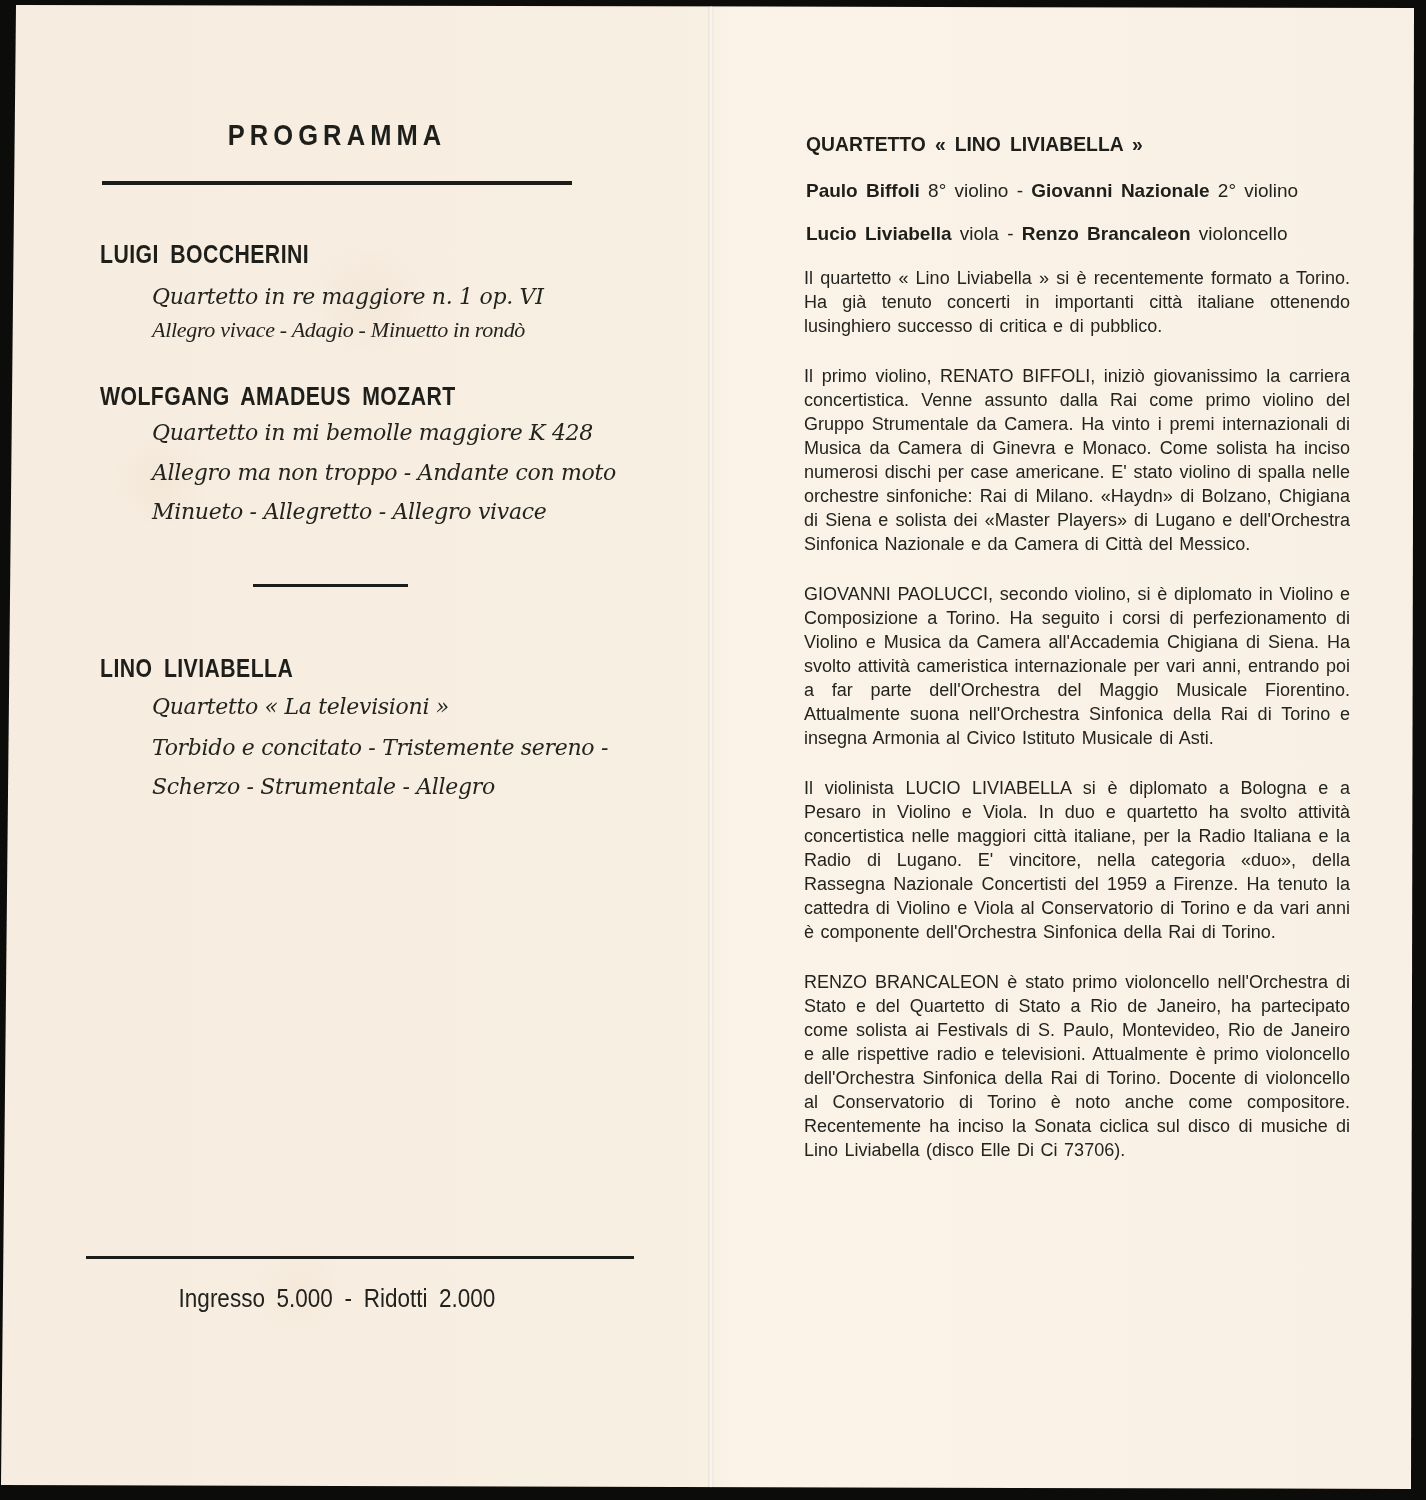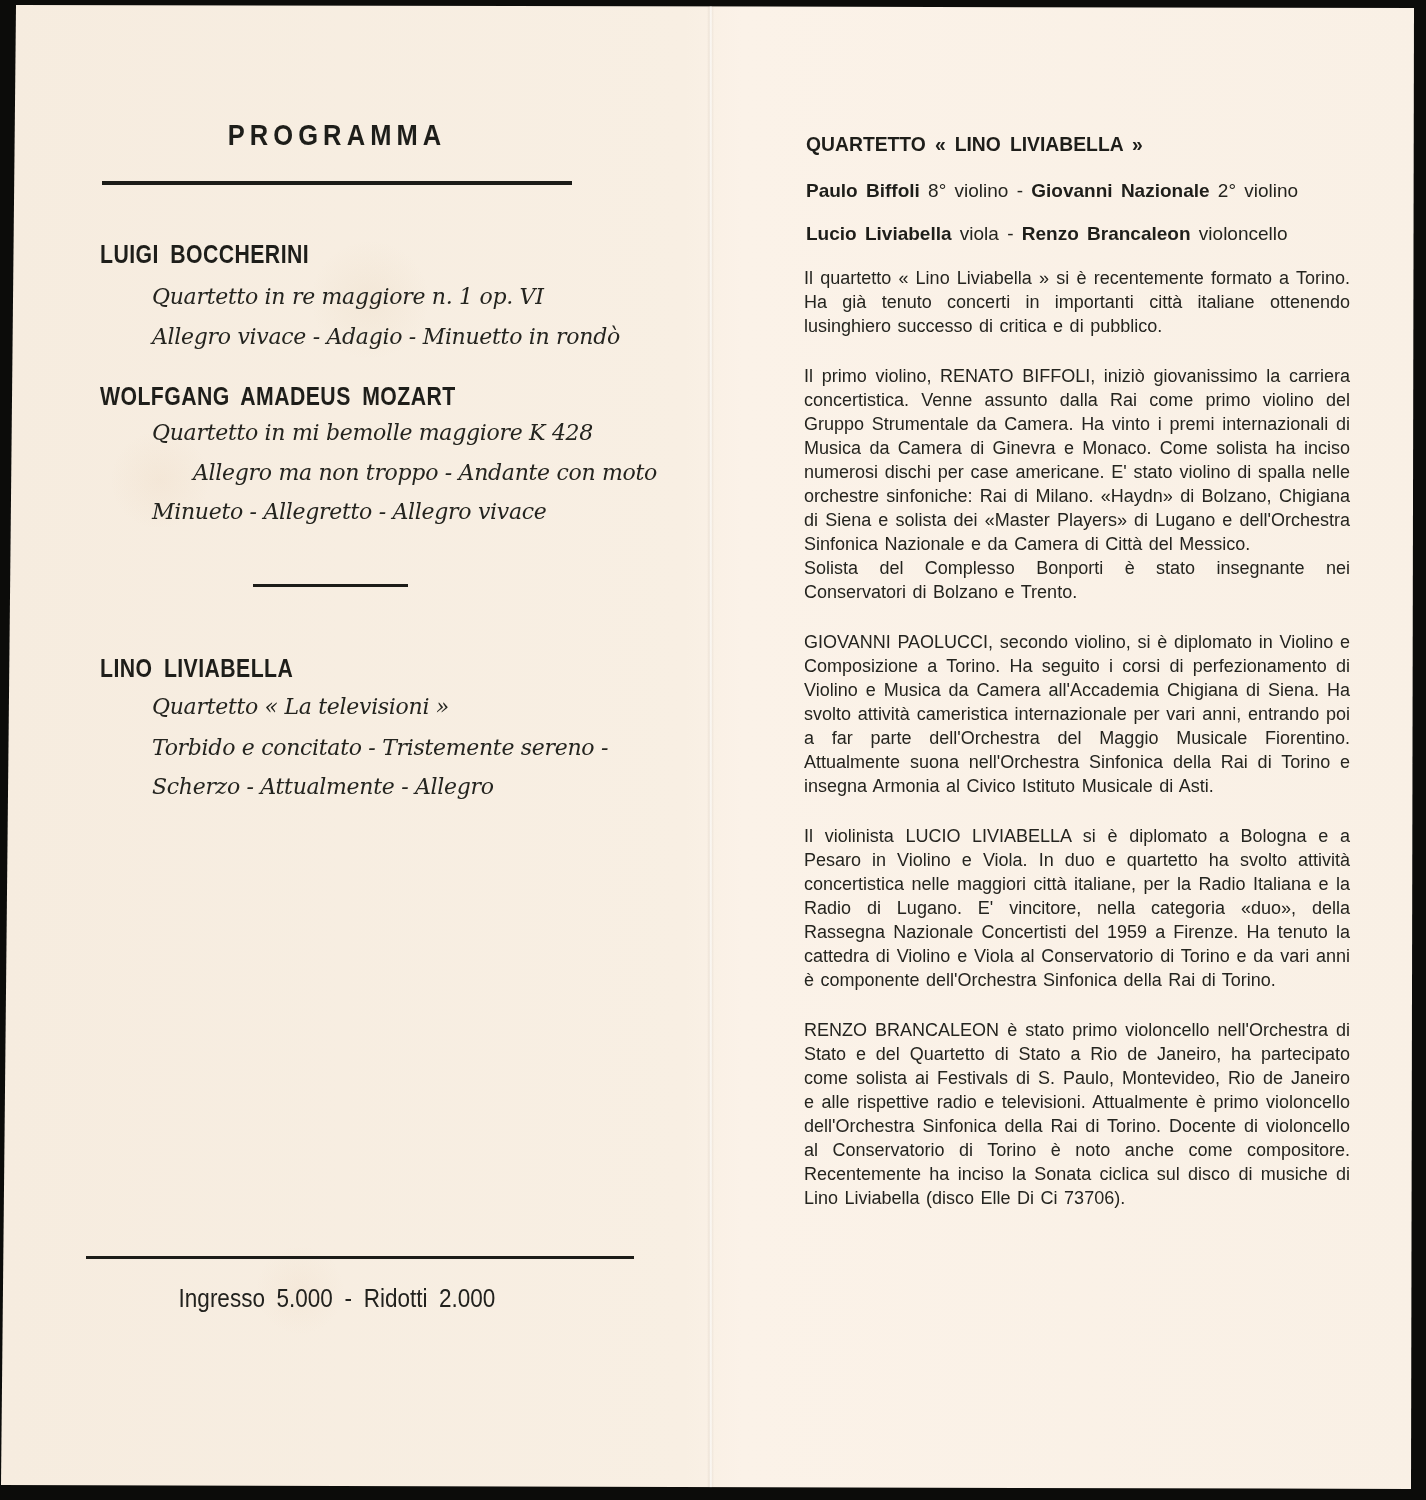--- a/index.html
+++ b/index.html
@@ -25,22 +25,22 @@
   .rule-top{left:102px;top:181px;width:470px;height:4px;}
   .rule-mid{left:253px;top:584px;width:155px;height:3px;}
   .rule-bottom{left:86px;top:1256px;width:548px;height:3px;}
   .composer{margin:0;font-size:25px;font-weight:700;letter-spacing:.5px;word-spacing:6px;
       transform:scaleX(.85);transform-origin:left center;color:#1e1e1a;white-space:nowrap;}
   .c0{left:100px;top:240px;}
   .c1{left:100px;top:382px;}
   .c2{left:100px;top:654px;}
   .piece{margin:0;left:152px;font-family:"DejaVu Serif",serif;font-style:italic;
       font-size:22px;letter-spacing:-.3px;color:#24241f;white-space:nowrap;}
-  .s0-l0{top:284px;} .s0-l1{top:324px;}
-  .s1-l0{top:420px;} .s1-l1{top:460px;margin-left:41px;} .s1-l2{top:499px;}
+  .s0-l0{top:284px;} .s0-l1{top:317px;font-family:Liberation Serif, serif;}
+  .s1-l0{top:420px;} .s1-l1{top:460px;} .s1-l2{top:499px;}
   .s2-l0{top:694px;} .s2-l1{top:735px;} .s2-l2{top:774px;}
   .footer-line{left:102px;top:1284px;width:470px;text-align:center;font-size:25px;
       font-weight:400;word-spacing:6px;transform:scaleX(.9);transform-origin:center;color:#22221e;}
   
   .rp-title{margin:0;left:806px;top:132px;font-size:21px;font-weight:700;word-spacing:4px;
       transform:scaleX(.92);transform-origin:left center;color:#1e1e1a;white-space:nowrap;}
   .members{left:806px;white-space:nowrap;font-size:19px;color:#24241f;word-spacing:3px;}
   .m-line1{top:180px;} .m-line2{top:223px;text-align:right;}
   .members b{font-weight:700;color:#1e1e1a;}
   .bio-flow{left:804px;top:266px;width:546px;}
@@ -66,40 +66,39 @@
     <h2 class="abs composer c1">WOLFGANG AMADEUS MOZART</h2>
     <p class="abs piece s1-l0">Quartetto in mi bemolle maggiore K 428</p>
     <p class="abs piece s1-l1">Allegro ma non troppo - Andante con moto</p>
     <p class="abs piece s1-l2">Minueto - Allegretto - Allegro vivace</p>
 
     <div class="abs rule rule-mid"></div>
 
     <h2 class="abs composer c2">LINO LIVIABELLA</h2>
     <p class="abs piece s2-l0">Quartetto « La televisioni »</p>
     <p class="abs piece s2-l1">Torbido e concitato - Tristemente sereno -</p>
-    <p class="abs piece s2-l2">Scherzo - Attualmente - Allegro</p>
+    <p class="abs piece s2-l2">Scherzo - Strumentale - Allegro</p>
 
     <div class="abs rule rule-bottom"></div>
     <div class="abs footer-line">Ingresso 5.000 - Ridotti 2.000</div>
   </section>
 
   <section>
     <h2 class="abs rp-title">QUARTETTO « LINO LIVIABELLA »</h2>
 
     <div class="abs members m-line1"><b>Paulo Biffoli</b><span> 8° violino - </span><b>Giovanni Nazionale</b><span> 2° violino</span></div>
 
     <div class="abs members m-line2"><b>Lucio Liviabella</b><span> viola - </span><b>Renzo Brancaleon</b><span> violoncello</span></div>
 
     <div class="abs bio-flow">
       <p class="bio">
           <span>Il quartetto « Lino Liviabella » si è recentemente formato a Torino. Ha già tenuto concerti in importanti città italiane ottenendo lusinghiero successo di critica e di pubblico.</span>
         </p>
       <p class="bio">
           <span>Il primo violino, RENATO BIFFOLI, iniziò giovanissimo la carriera concertistica. Venne assunto dalla Rai come primo violino del Gruppo Strumentale da Camera. Ha vinto i premi internazionali di Musica da Camera di Ginevra e Monaco. Come solista ha inciso numerosi dischi per case americane. E' stato violino di spalla nelle orchestre sinfoniche: Rai di Milano. «Haydn» di Bolzano, Chigiana di Siena e solista dei «Master Players» di Lugano e dell'Orchestra Sinfonica Nazionale e da Camera di Città del Messico.</span>
-          <span>Solista del Complesso Bonporti è stato insegnante nei Conservatori di Bolzano e Trento.</span>
         </p>
       <p class="bio">
           <span>GIOVANNI PAOLUCCI, secondo violino, si è diplomato in Violino e Composizione a Torino. Ha seguito i corsi di perfezionamento di Violino e Musica da Camera all'Accademia Chigiana di Siena. Ha svolto attività cameristica internazionale per vari anni, entrando poi a far parte dell'Orchestra del Maggio Musicale Fiorentino. Attualmente suona nell'Orchestra Sinfonica della Rai di Torino e insegna Armonia al Civico Istituto Musicale di Asti.</span>
         </p>
       <p class="bio">
           <span>Il violinista LUCIO LIVIABELLA si è diplomato a Bologna e a Pesaro in Violino e Viola. In duo e quartetto ha svolto attività concertistica nelle maggiori città italiane, per la Radio Italiana e la Radio di Lugano. E' vincitore, nella categoria «duo», della Rassegna Nazionale Concertisti del 1959 a Firenze. Ha tenuto la cattedra di Violino e Viola al Conservatorio di Torino e da vari anni è componente dell'Orchestra Sinfonica della Rai di Torino.</span>
         </p>
       <p class="bio">
           <span>RENZO BRANCALEON è stato primo violoncello nell'Orchestra di Stato e del Quartetto di Stato a Rio de Janeiro, ha partecipato come solista ai Festivals di S. Paulo, Montevideo, Rio de Janeiro e alle rispettive radio e televisioni. Attualmente è primo violoncello dell'Orchestra Sinfonica della Rai di Torino. Docente di violoncello al Conservatorio di Torino è noto anche come compositore. Recentemente ha inciso la Sonata ciclica sul disco di musiche di Lino Liviabella (disco Elle Di Ci 73706).</span>
         </p>

